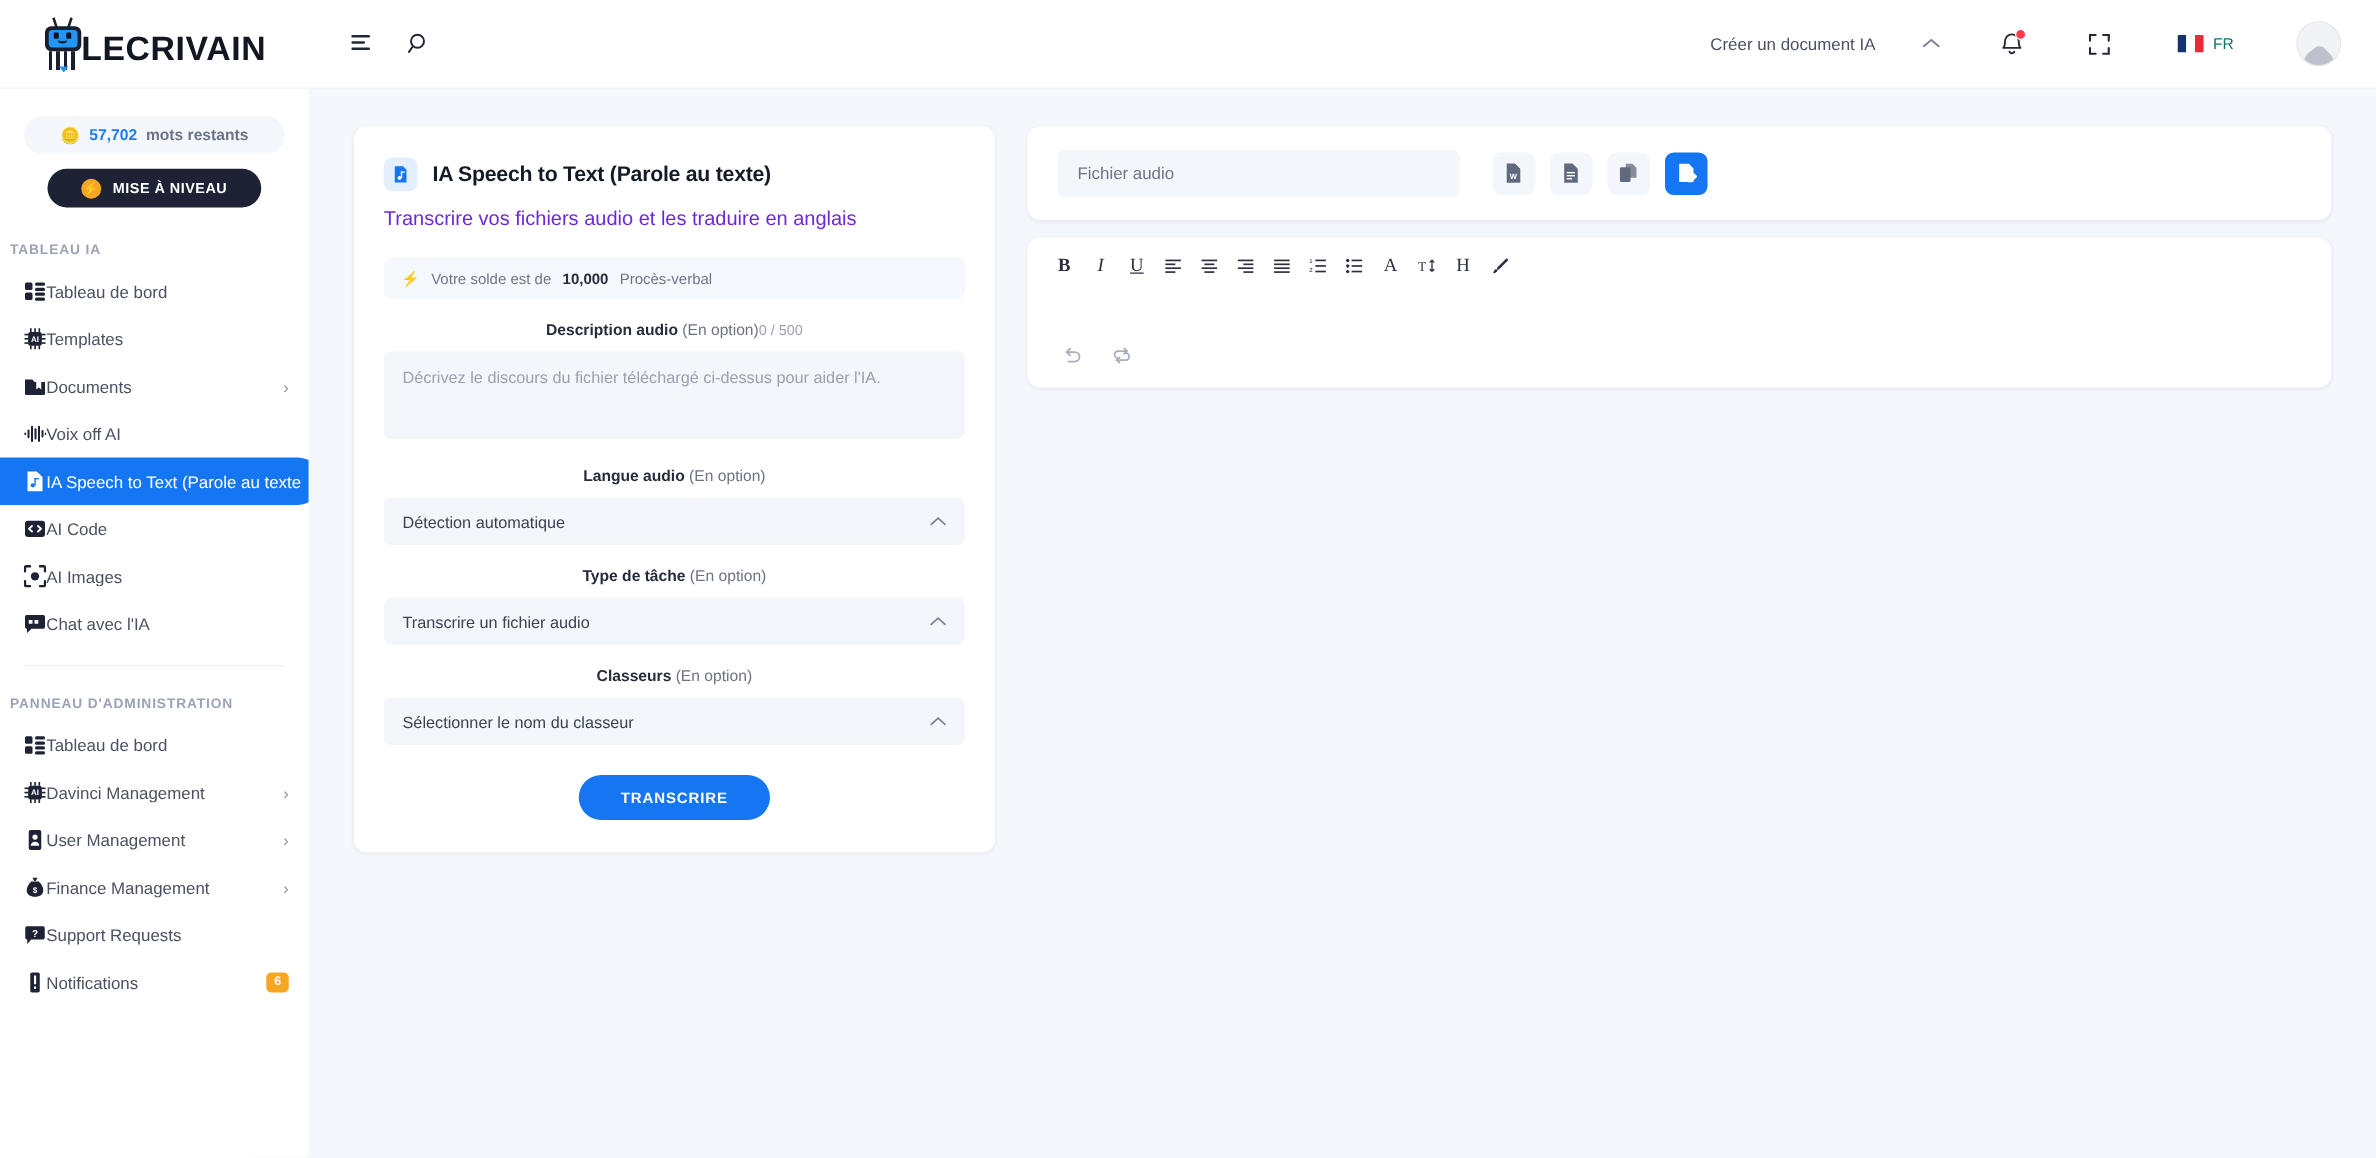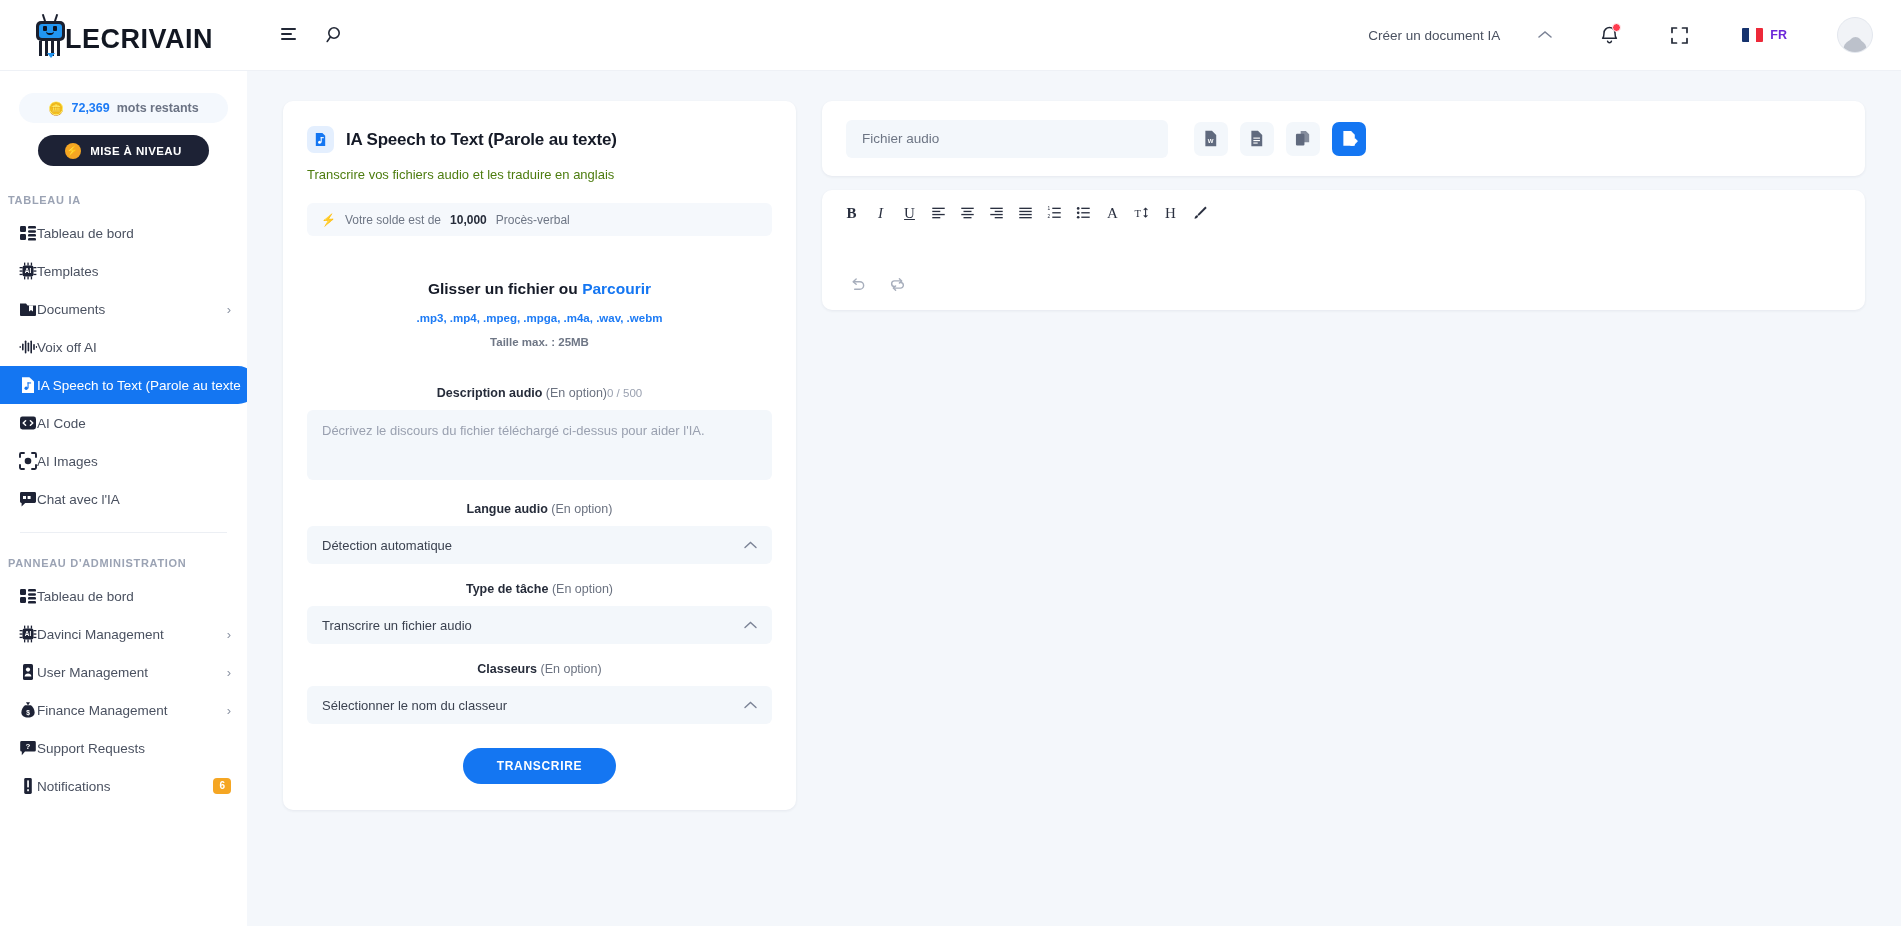--- a/index.html
+++ b/index.html
@@ -127,21 +127,21 @@
     position: absolute; top: -2px; right: -2px; width: 9px; height: 9px;
     border-radius: 50%; background: #ff3b4e; border: 1.5px solid #fff;
   }
   .expand-ico { margin-left: 26px; cursor: pointer; display: flex; color: #222836; }
   .lang-wrap {
     margin-left: 28px; display: flex; align-items: center; gap: 7px; cursor: pointer;
   }
   .flag-fr { width: 21px; height: 14px; display: flex; border-radius: 1px; overflow: hidden; }
   .flag-fr i { flex: 1; display: block; }
   .flag-fr .b { background: #16336e; } .flag-fr .w { background: #fff; } .flag-fr .r { background: #ed2939; }
-  .lang-code { font-size: 12.5px; font-weight: 700; color: #6d28d9; }
+  .lang-code { font-size: 12.5px; font-weight: 400; color: #0f766e; }
   .avatar {
     margin-left: 24px; width: 36px; height: 36px; border-radius: 50%;
     border: 1px solid #e3e7ee; background: #f1f3f7; cursor: pointer;
     display: flex; align-items: flex-end; justify-content: center; overflow: hidden;
   }
   .avatar .head { width: 13px; height: 13px; border-radius: 50%; background: #b9bec9; margin-bottom: 1px; }
   .avatar .body { width: 23px; height: 12px; border-radius: 12px 12px 0 0; background: #b9bec9; position: absolute; margin-top: 18px; }
   .avatar-inner { position: relative; width: 36px; height: 36px; display:flex; flex-direction:column; align-items:center; justify-content:flex-end; }
   .avatar-inner .head { width: 13px; height: 13px; border-radius: 50%; background: #bcc1cb; margin-bottom: 2px; }
   .avatar-inner .body { width: 24px; height: 13px; border-radius: 13px 13px 0 0; background: #bcc1cb; }
@@ -156,21 +156,21 @@
   .card {
     background: #fff; border-radius: 10px; box-shadow: 0 1px 3px rgba(25,40,70,.07);
   }
   .left-card { width: 513px; padding: 25px 24px 26px 24px; }
   .card-head { display: flex; align-items: center; gap: 12px; }
   .head-ico {
     width: 27px; height: 27px; border-radius: 7px; background: #e4effe;
     display: flex; align-items: center; justify-content: center; color: #1476f2;
   }
   .card-title { font-size: 17px; font-weight: 700; color: #151a27; letter-spacing: -.2px; }
-  .card-sub { margin-top: 14px; font-size: 13px; color: #4d7c0f; }
+  .card-sub { margin-top: 14px; font-size: 16px; color: #6d28d9; }
 
   .balance-bar {
     margin-top: 21px; height: 33px; background: #f5f8fc; border-radius: 6px;
     display: flex; align-items: center; padding: 0 14px; gap: 9px;
     font-size: 12px; color: #6e7685;
   }
   .balance-bar .bolt { color: #1476f2; font-size: 12px; }
   .balance-bar b { color: #262c3a; font-weight: 700; }
 
   .dropzone {
@@ -278,21 +278,21 @@
           <span class="smile"></span>
           <span class="legs"></span>
             <span class="foot"></span>
         </div>
         <div class="logo-text">LECRIVAIN</div>
       </div>
     </div>
 
     <div class="words-pill">
       <span class="words-icon">🪙</span>
-      <span class="words-count">72,369</span>
+      <span class="words-count">57,702</span>
       <span class="words-label">mots restants</span>
     </div>
 
     <button class="upgrade-btn">
       <span class="bolt-circle">⚡</span>
       <span>MISE À NIVEAU</span>
     </button>
 
     <div class="nav-scroll" id="nav-scroll">
         <div class="nav-section-title">TABLEAU IA</div>
@@ -549,27 +549,20 @@
           </div>
           <p class="card-sub">Transcrire vos fichiers audio et les traduire en anglais</p>
 
           <div class="balance-bar">
             <span class="bolt">⚡</span>
             <span>Votre solde est de</span>
             <b>10,000</b>
             <span>Procès-verbal</span>
           </div>
 
-          <div class="dropzone">
-            <div class="dz-title">
-              <span>Glisser un fichier ou </span><a href="#">Parcourir</a>
-            </div>
-            <div class="dz-types">.mp3, .mp4, .mpeg, .mpga, .m4a, .wav, .webm</div>
-            <div class="dz-size">Taille max. : 25MB</div>
-          </div>
 
           <div class="field-label">
             <span>
               <span>Description audio </span><span class="opt">(En option)</span>
             </span>
             <span class="counter">0 / 500</span>
           </div>
           <textarea class="ta" placeholder="Décrivez le discours du fichier téléchargé ci-dessus pour aider l'IA." style=""></textarea>
 
           <div class="field-label">

